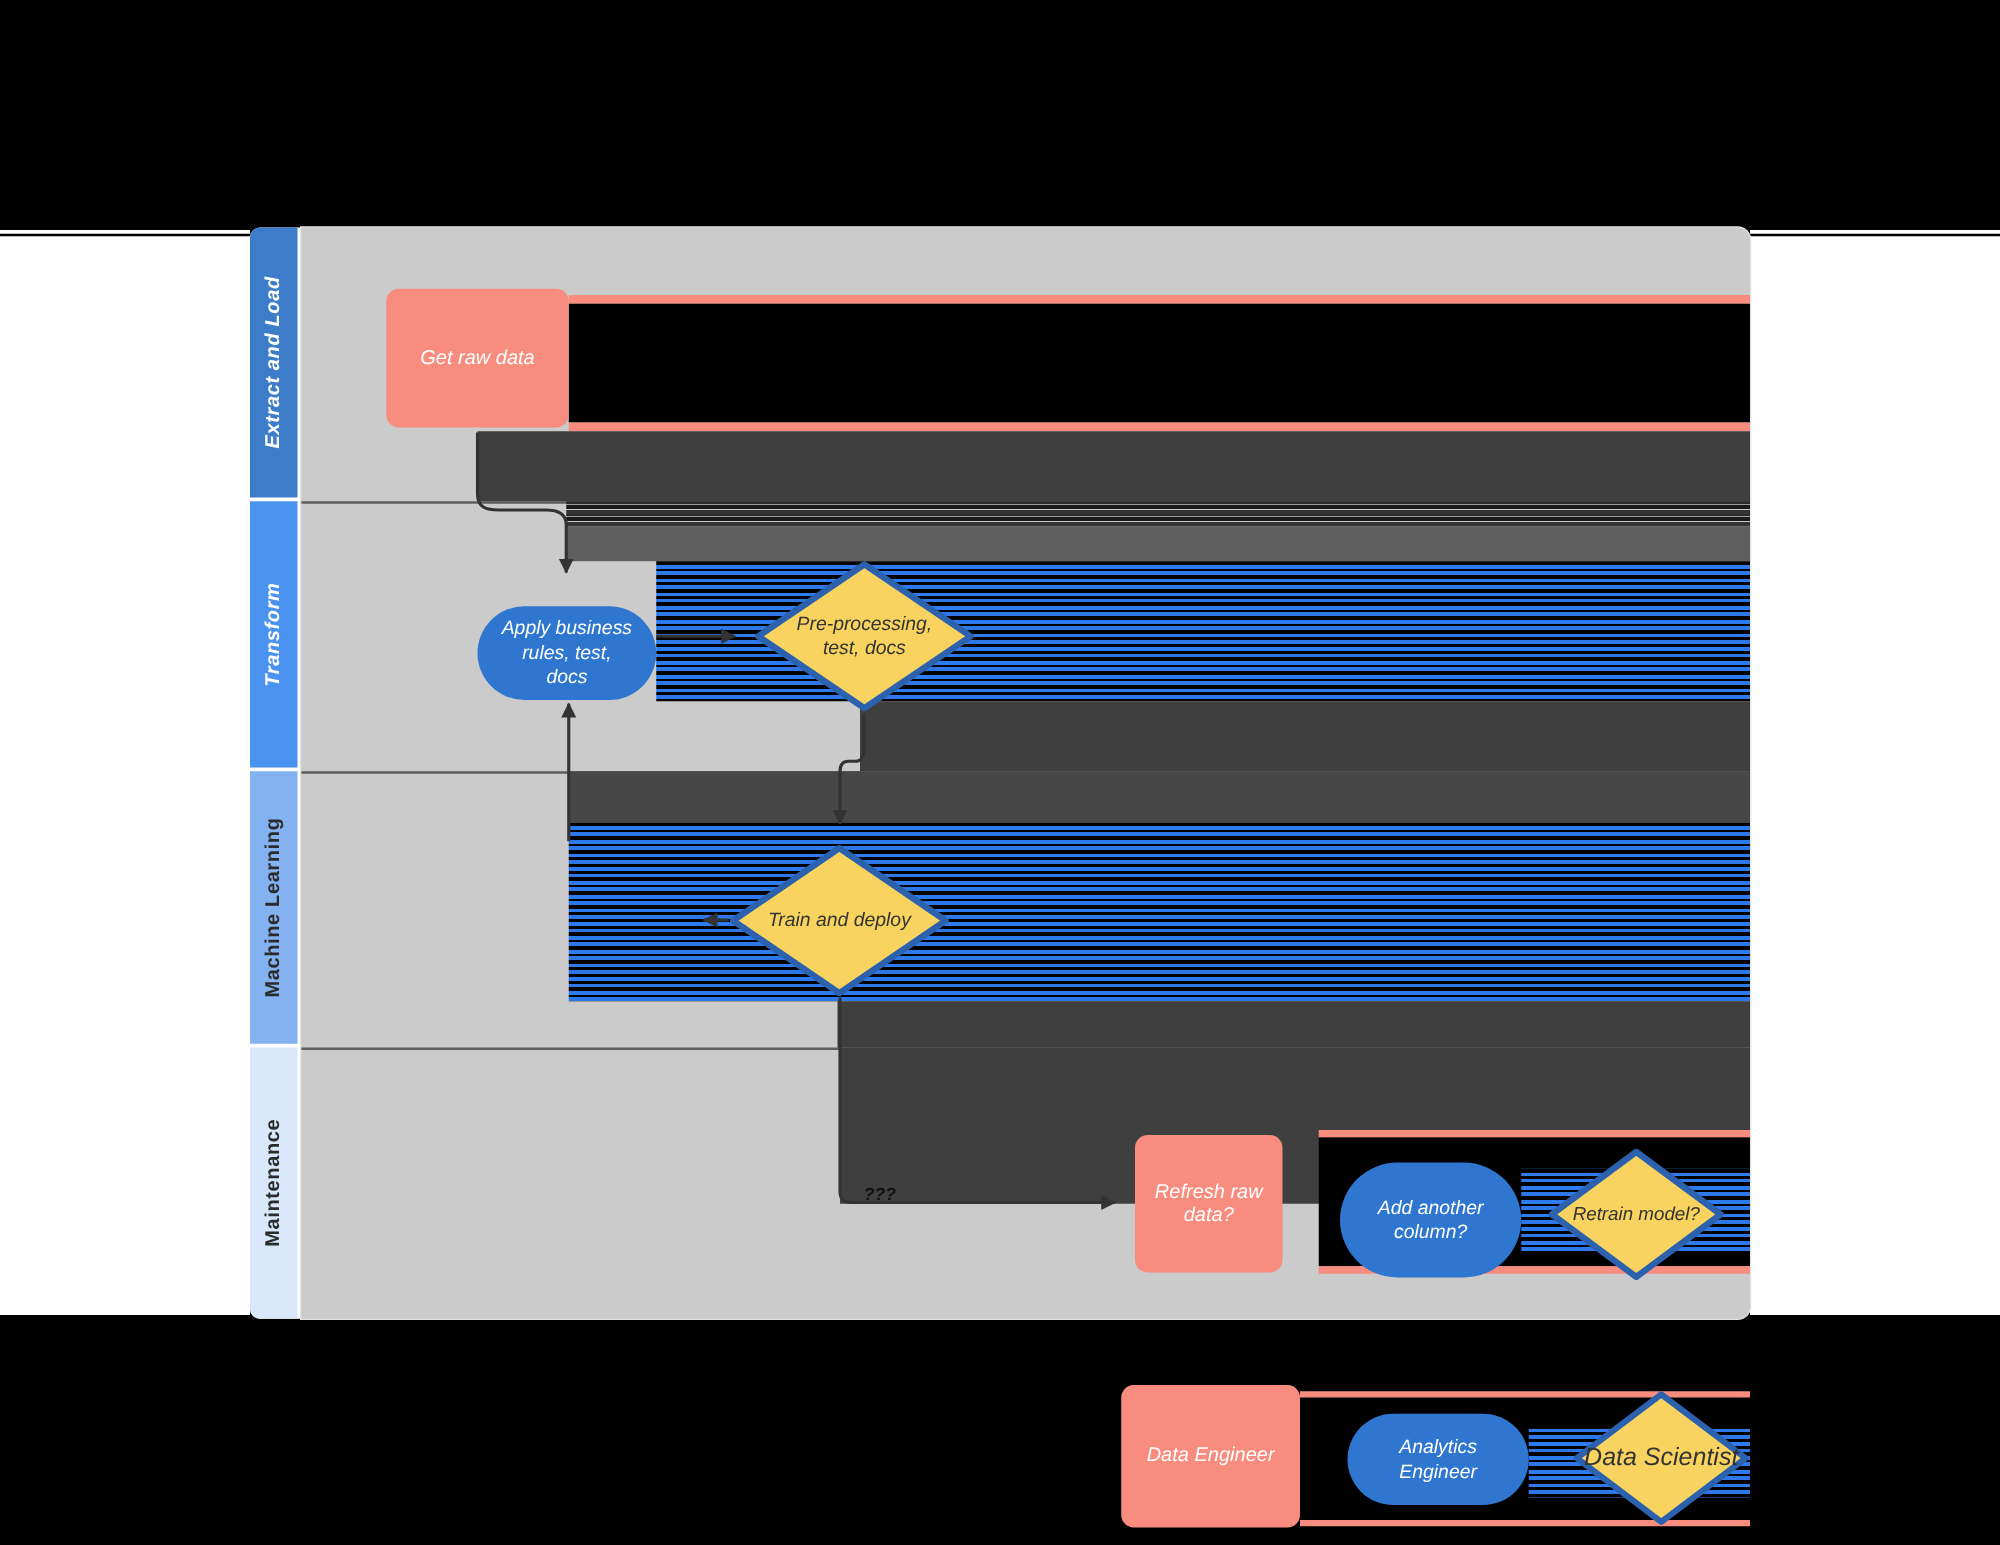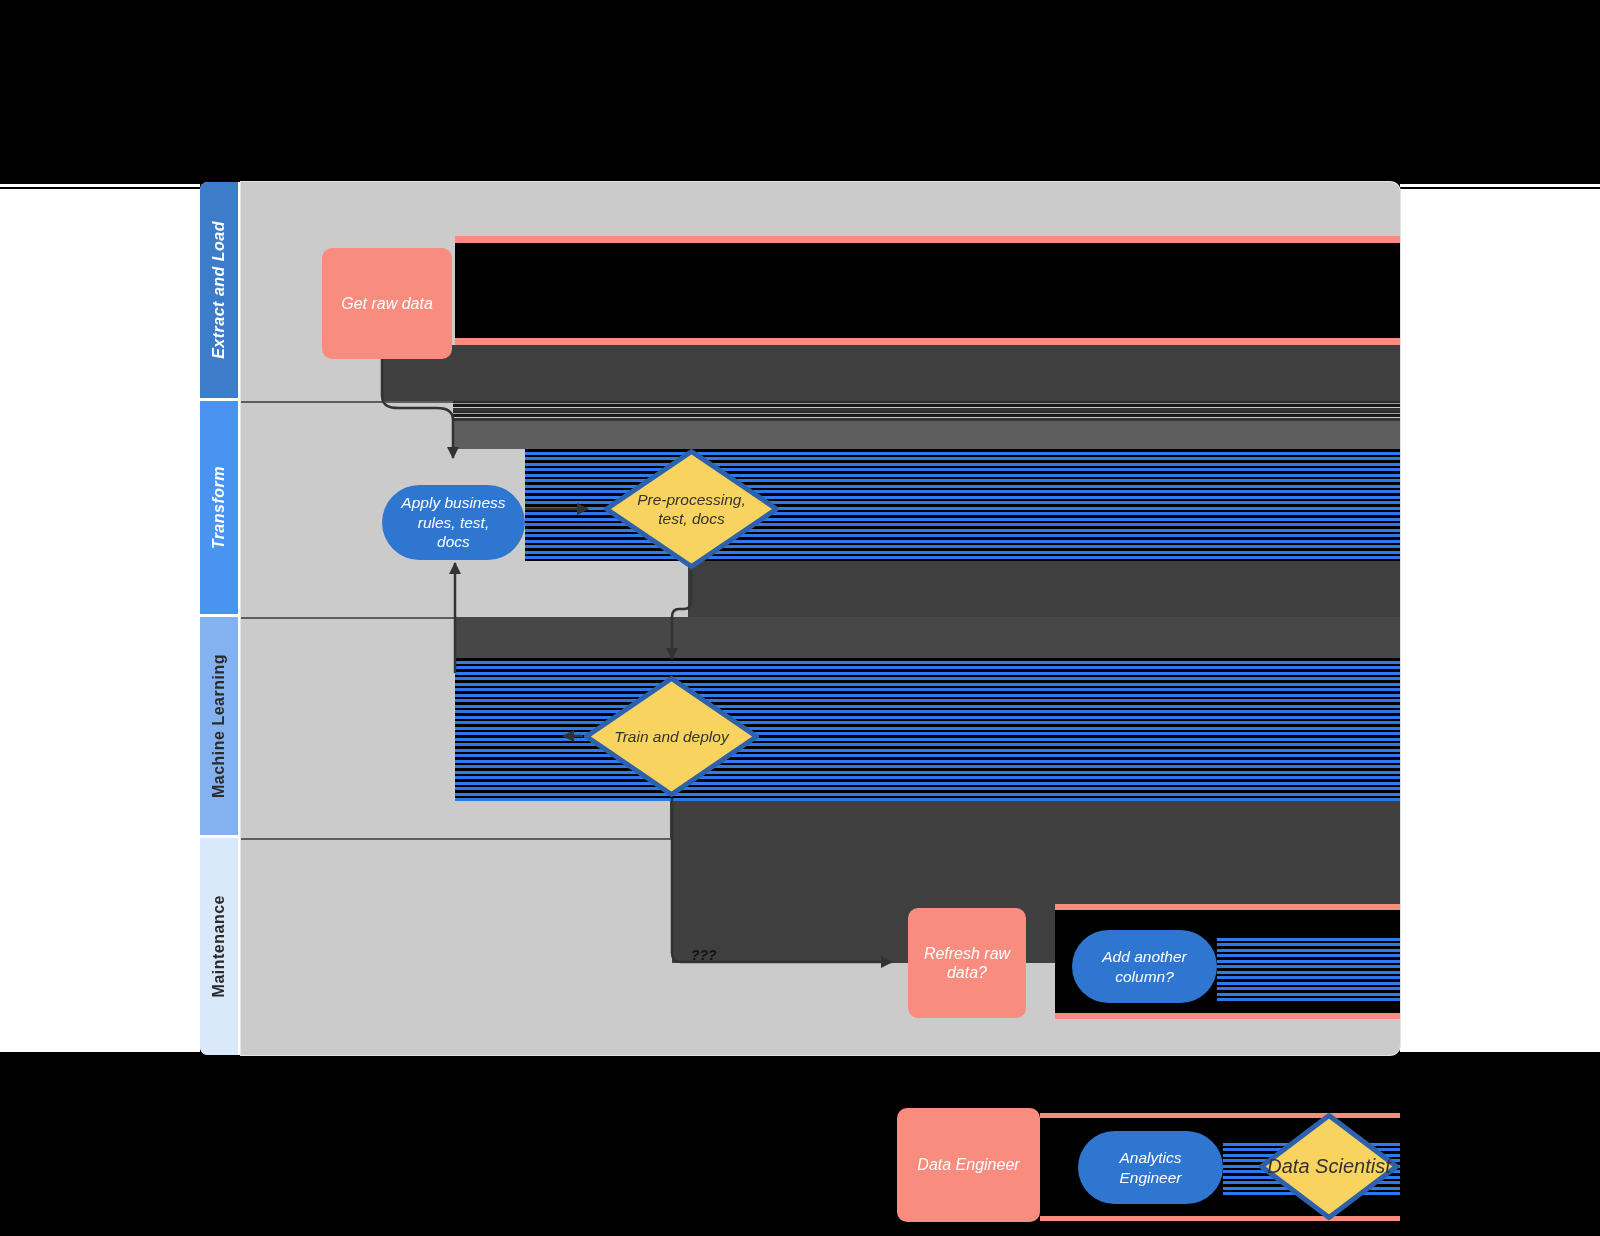--- a/index.html
+++ b/index.html
@@ -120,21 +120,21 @@
       </defs>
       <path d="M141,164 V213 C141,224 148,226 158,226 H196 C207,226 212,230 212,238 V276" fill="none" stroke="#333" stroke-width="2.5" marker-end="url(#ah)"></path>
       <path d="M284,327 H347" fill="none" stroke="#333" stroke-width="2.5" marker-end="url(#ah)"></path>
       <path d="M450,389 V419 Q450,427 443,427 H438 Q431,427 431,435 V477" fill="none" stroke="#333" stroke-width="2.5" marker-end="url(#ah)"></path>
       <path d="M342,554 H322" fill="none" stroke="#333" stroke-width="2.5" marker-end="url(#ah)"></path>
       <path d="M214,491 V381" fill="none" stroke="#333" stroke-width="2.5" marker-end="url(#ah)"></path>
       <path d="M431,616 V771 Q431,780 440,780 H651" fill="none" stroke="#333" stroke-width="2.5" marker-end="url(#ah)"></path>
     </svg>
     <div class="abs edge-label" style="left:450px;top:765px;">???</div>
 
-    <div class="abs node proc" style="left:68px;top:66px;width:130px;height:111px;margin-left:13px;">
+    <div class="abs node proc" style="left:68px;top:49px;width:146px;height:111px;">
       <div class="node-label">Get raw data</div>
     </div>
 
     <div class="abs node pill" style="left:141px;top:303px;width:143px;height:75px;">
       <div class="node-label">Apply business
 rules, test,
 docs</div>
     </div>
 
     <div class="abs node diamond" style="left:362px;top:266px;width:177px;height:122px;">
@@ -151,25 +151,31 @@
         <polygon points="88.5,3.5 173.5,61.5 88.5,119.5 3.5,61.5" fill="#f8d35f" stroke="#2c61ad" stroke-width="5" stroke-linejoin="round"></polygon>
       </svg>
       <div class="node-label">Train and deploy</div>
     </div>
 
     <div class="abs node proc" style="left:667px;top:726px;width:118px;height:110px;">
       <div class="node-label">Refresh raw
 data?</div>
     </div>
 
-    <div class="abs node pill" style="left:831px;top:748px;width:145px;height:73px;">
+    <div class="abs node pill" style="left:831px;top:748px;width:145px;height:92px;">
       <div class="node-label">Add another
 column?</div>
     </div>
 
+    <div class="abs node diamond" style="left:997px;top:736px;width:142px;height:107px;">
+      <svg width="142" height="107" viewBox="0 0 142 107">
+        <polygon points="71,3.5 138.5,53.5 71,103.5 3.5,53.5" fill="#f8d35f" stroke="#2c61ad" stroke-width="5" stroke-linejoin="round"></polygon>
+      </svg>
+      <div class="node-label" style="font-size:15px;">Retrain model?</div>
+    </div>
 
   </div>
 </div>
 
 <div class="abs legend-line" style="left:1040px;top:1113px;width:360px;"></div>
 <div class="abs legend-line" style="left:1040px;top:1216px;width:360px;"></div>
 <div class="abs stripes-blue" style="left:1223px;top:1140px;width:177px;height:58px;"></div>
 
 <div class="abs node proc" style="left:897px;top:1108px;width:143px;height:114px;">
   <div class="node-label">Data Engineer</div>

